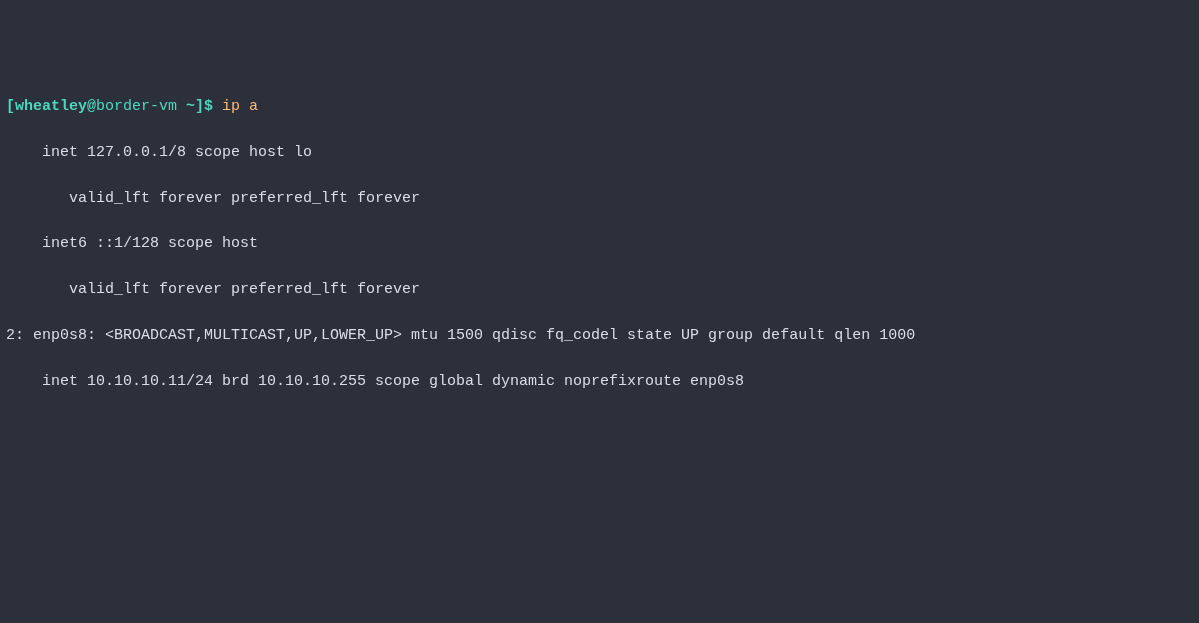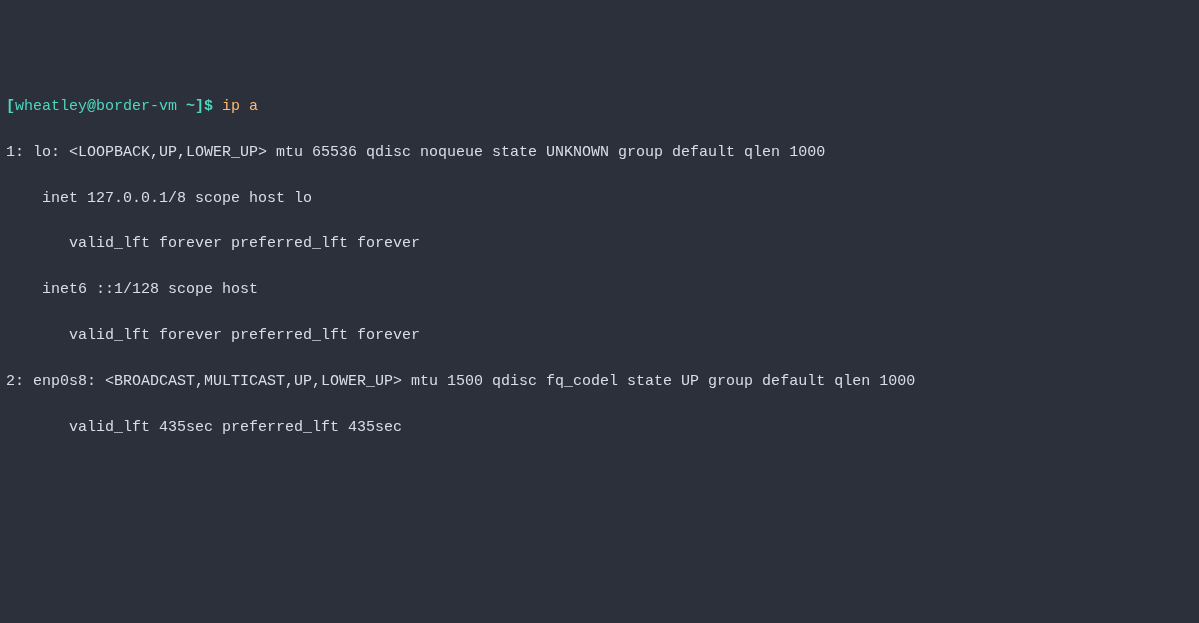--- a/index.html
+++ b/index.html
@@ -18,21 +18,21 @@
       width: 1199px;
       height: 623px;
       overflow: hidden;
     }
     .prompt-bracket {
       color: #4fd6be;
       font-weight: bold;
     }
     .prompt-user {
       color: #4fd6be;
-      font-weight: normal;
+      font-weight: bold;
       margin-top: 35px;
     }
     .prompt-at {
       color: #4fd6be;
       font-weight: bold;
     }
     .prompt-host {
       color: #4fd6be;
       font-weight: normal;
     }
@@ -53,27 +53,26 @@
     .line {
       display: block;
     }
   </style>
 </head>
 <body>
 
 
 
 <div><span class="line"><span class="prompt-bracket">[</span><span class="prompt-user">wheatley</span><span class="prompt-at">@</span><span class="prompt-host">border-vm</span><span class="prompt-tilde"> ~</span><span class="prompt-bracket">]</span><span class="prompt-dollar">$ </span><span class="command">ip a</span></span>
-<span class="line output">1: lo: &lt;LOOPBACK,UP,LOWER_UP&gt; mtu 65536 qdisc noqueue state UNKNOWN group default qlen 1000</span>
 <span class="line output">    inet 127.0.0.1/8 scope host lo</span>
 <span class="line output">       valid_lft forever preferred_lft forever</span>
 <span class="line output">    inet6 ::1/128 scope host</span>
 <span class="line output">       valid_lft forever preferred_lft forever</span>
 <span class="line output">2: enp0s8: &lt;BROADCAST,MULTICAST,UP,LOWER_UP&gt; mtu 1500 qdisc fq_codel state UP group default qlen 1000</span>
-<span class="line output">       valid_lft 435sec preferred_lft 435sec</span>
+<span class="line output">    inet 10.10.10.11/24 brd 10.10.10.255 scope global dynamic noprefixroute enp0s8</span>
 
 
 
 
 
 
 
 
 
 

